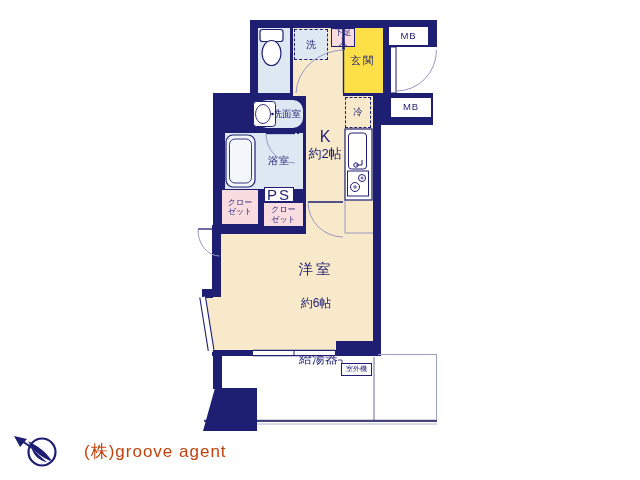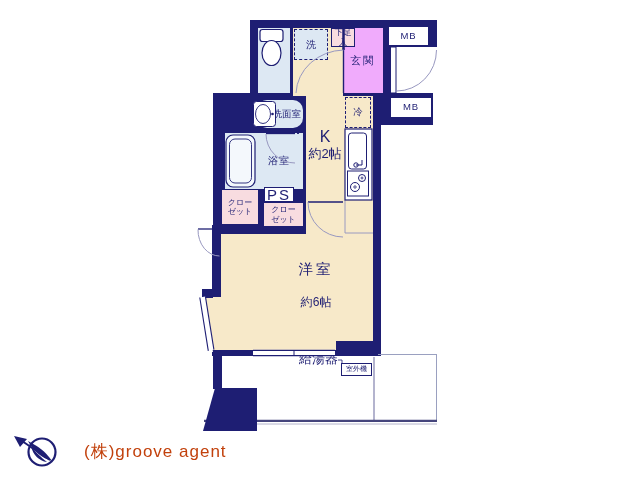--- a/index.html
+++ b/index.html
@@ -4,21 +4,21 @@
 <style>
   html,body{margin:0;padding:0;background:#fff;}
   .page{position:relative;width:640px;height:480px;background:#ffffff;overflow:hidden;
         font-family:"Liberation Sans","DejaVu Sans",sans-serif;color:#1e1e73;}
   .wall{position:absolute;background:#1e1e73;}
   .room{position:absolute;box-sizing:border-box;display:flex;align-items:center;justify-content:center;
         text-align:center;color:#1e1e73;line-height:1.15;}
   .cream{background:#f7e9c9;}
   .lblue{background:#dde8f3;}
   .pink{background:#f8dce0;}
-  .wroom{background:#f0abfc;}
+  .wroom{background:#fde047;}
   .whitebox{background:#ffffff;}
   .dashed{border:1.5px dashed #1e1e73;}
   .bordered2{border:2px solid #1e1e73;}
   .bordered15{border:1.5px solid #1e1e73;}
   .bordered1{border:1px solid #1e1e73;}
   .col{flex-direction:column;}
   svg.overlay{position:absolute;left:0;top:0;pointer-events:none;}
   .logo-text{position:absolute;color:#c2410c;text-shadow:0.5px 0.5px 0 #ffffff;
              letter-spacing:1px;font-size:17px;white-space:nowrap;}
   .f7{font-size:7px;} .f75{font-size:13px;} .f8{font-size:8px;} .f85{font-size:8.5px;}
@@ -99,21 +99,21 @@
   <div class="room col" style="left:300px;top:125px;width:50px;height:40px;">
     <span class="f16">K</span>
     <span class="f11">約2帖</span>
   </div>
 
   <div class="room cream" style="left:221px;top:234px;width:152px;height:107px;"></div>
   <div class="room cream" style="left:221px;top:341px;width:115px;height:9px;"></div>
 
   <div class="room col" style="left:256px;top:262px;width:120px;height:48px;">
     <span class="f145 ls3">洋室</span>
-    <span class="f12" style="margin-top:20px;font-family:Liberation Mono, monospace;">約6帖</span>
+    <span class="f12" style="margin-top:20px;">約6帖</span>
   </div>
 
 
   <div class="room f75" style="left:298px;top:355px;width:40px;height:9px;justify-content:flex-end;">
     <span>給湯器</span>
   </div>
 
   <div class="room whitebox bordered1 f7" style="left:341px;top:363px;width:31px;height:13px;">
     <span>室外機</span>
   </div>

